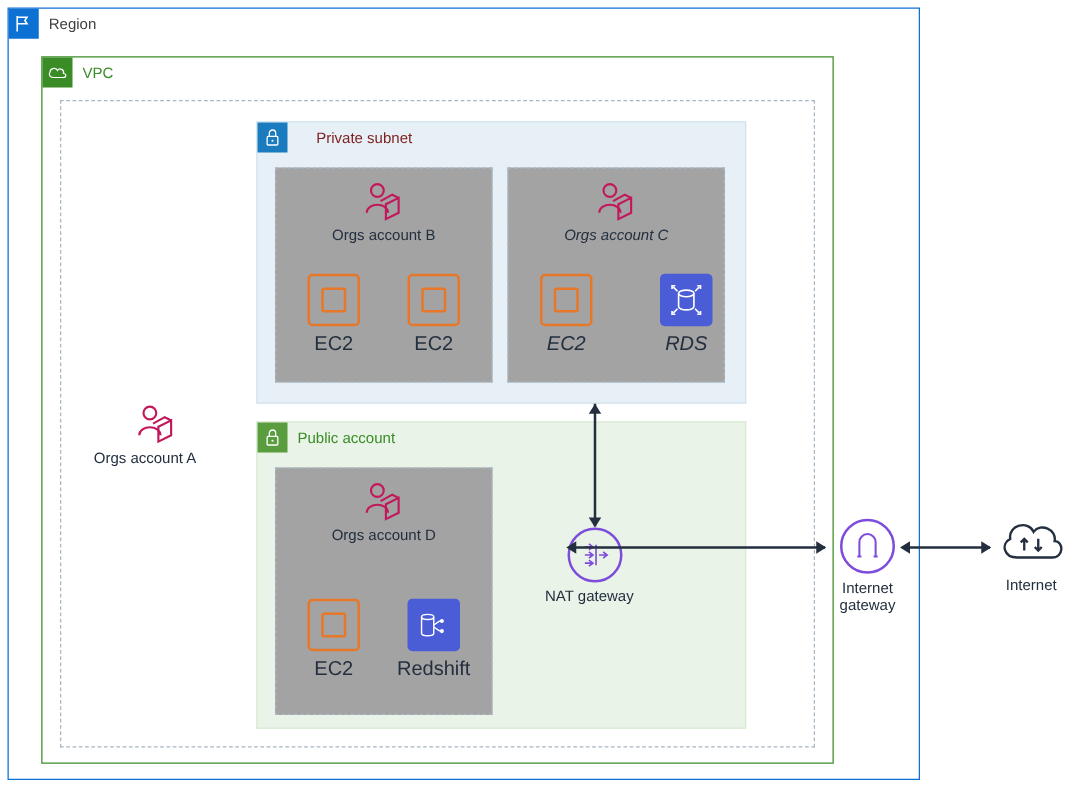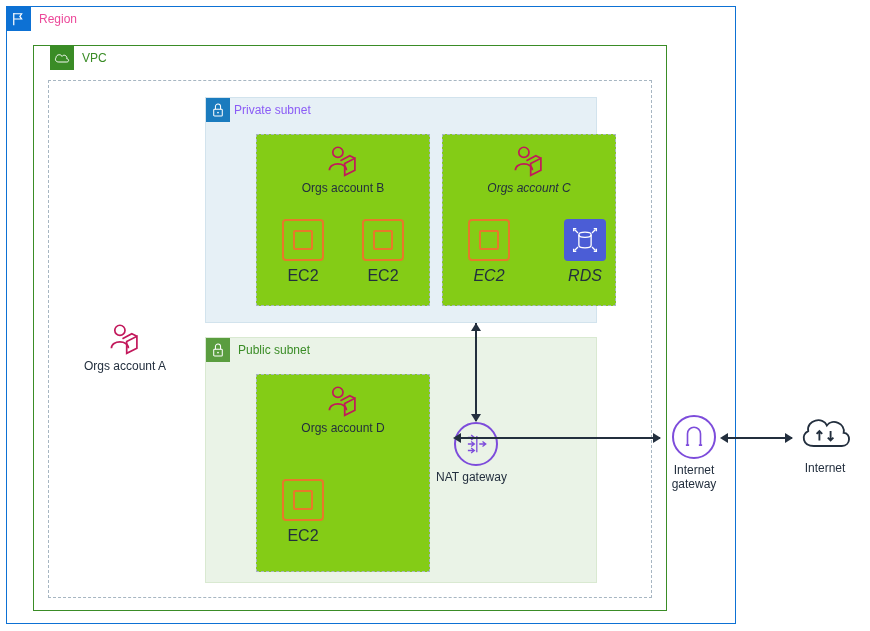--- a/index.html
+++ b/index.html
@@ -24,34 +24,33 @@
   .region-header {
     position: absolute; left: 0; top: 0;
     display: flex; align-items: center;
     height: 24px;
   }
   .region-icon {
     width: 24px; height: 24px;
     background: #0d71d4;
     display: flex; align-items: center; justify-content: center;
   }
-  .region-label { color: #ec4899; margin-left: 8px; }
+  .region-label { color: #404040; margin-left: 8px; }
 
   
   .vpc {
     position: absolute;
     left: 26px; top: 38px;
     width: 634px; height: 566px;
     border: 1px solid #3a8c26;
   }
   .vpc-header {
     position: absolute; left: 0; top: 0;
     display: flex; align-items: center;
     height: 24px;
-    margin-left: 16px;
   }
   .vpc-icon {
     width: 24px; height: 24px;
     background: #3a8c26;
     display: flex; align-items: center; justify-content: center;
   }
   .vpc-label { color: #3a8c26; margin-left: 8px; }
 
   
   .az {
@@ -73,43 +72,42 @@
   .subnet-header {
     position: absolute; left: 0; top: 0;
     display: flex; align-items: center;
     height: 24px;
   }
   .subnet-icon-blue {
     width: 24px; height: 24px;
     background: #1a7bbe;
     display: flex; align-items: center; justify-content: center;
   }
-  .subnet-label-blue { color: #8b5cf6; margin-left: 4px; }
+  .subnet-label-blue { color: #7f1d1d; margin-left: 23px; }
 
   
   .public-subnet {
     position: absolute;
     left: 156px; top: 256px;
     width: 392px; height: 246px;
     background: #eaf3e7;
     border: 1px solid #d9e9d1;
   }
   .subnet-icon-green {
     width: 24px; height: 24px;
     background: #5a9d3f;
     display: flex; align-items: center; justify-content: center;
   }
   .subnet-label-green { color: #3a8c26; margin-left: 8px; }
 
   
   .account {
     position: absolute;
     border: 1px dashed #a7b6c2;
-    background: #84cc16;
-    margin-left: 36px;
+    background: #a3a3a3;
   }
   .account-b { left: 14px; top: 36px; width: 174px; height: 172px; }
   .account-c { left: 200px; top: 36px; width: 174px; height: 172px; font-style: italic; }
   .account-d { left: 14px; top: 36px; width: 174px; height: 198px; }
 
   .orgs-icon {
     position: absolute;
     left: 50%; transform: translateX(-50%);
     top: 8px;
     width: 34px; height: 34px;
@@ -118,21 +116,21 @@
     position: absolute; left: 0; right: 0; top: 46px;
     text-align: center;
     font-size: 12px;
   }
 
   
   .orgs-a {
     position: absolute;
     left: 26px; top: 240px;
     width: 100px;
-    text-align: center;
+    text-align: left;
   }
   .orgs-a .orgs-icon { position: static; transform: none; margin: 0 auto; display: block; }
 
   
   .svc {
     position: absolute;
     width: 60px;
     text-align: center;
   }
   .svc-icon {
@@ -333,36 +331,48 @@
 
         <div class="public-subnet">
           <div class="subnet-header">
             <div class="subnet-icon-green">
               <svg width="12" height="14" viewBox="0 0 14 16">
                   <rect x="2" y="7" width="10" height="8" rx="1" stroke="#fff" stroke-width="1.2" fill="none"></rect>
                   <path d="M4 7 L4 4 A3 3 0 0 1 10 4 L10 7" stroke="#fff" stroke-width="1.2" fill="none"></path>
                   <circle cx="7" cy="11" r="1" fill="#fff"></circle>
                 </svg>
             </div>
-            <span class="subnet-label-green">Public subnet</span>
+            <span class="subnet-label-green">Public account</span>
           </div>
 
           <div class="account account-d">
             <svg class="orgs-icon" width="34" height="34" viewBox="0 0 40 40">
               <circle cx="14" cy="11" r="6" stroke="#c2185b" stroke-width="2" fill="none"></circle>
               <path d="M4 32 C4 22 24 22 24 32" stroke="#c2185b" stroke-width="2" fill="none"></path>
               <path d="M22 24 L34 18 L34 32 L22 38 Z M34 18 L28 15 L17 21" stroke="#c2185b" stroke-width="2" fill="none"></path>
             </svg>
             <div class="orgs-label">Orgs account D</div>
 
             <div class="svc" style="left:16px; top:104px;">
               <div class="svc-icon ec2-outer">
                   <div class="ec2-inner"></div>
                 </div>
               <div class="svc-label">EC2</div>
+            </div>
+            <div class="svc" style="left:96px; top:104px;">
+              <div class="svc-icon filled-blue redshift-box">
+                <svg width="26" height="26" viewBox="0 0 32 32">
+                    <ellipse cx="10" cy="8" rx="6" ry="2.5" stroke="#fff" stroke-width="1.4" fill="none"></ellipse>
+                    <path d="M4 8 L4 24 A6 2.5 0 0 0 16 24 L16 8" stroke="#fff" stroke-width="1.4" fill="none"></path>
+                    <circle cx="24" cy="12" r="2" fill="#fff"></circle>
+                    <circle cx="24" cy="22" r="2" fill="#fff"></circle>
+                    <path d="M16 16 L22 12 M16 18 L22 22" stroke="#fff" stroke-width="1.4"></path>
+                  </svg>
+              </div>
+              <div class="svc-label">Redshift</div>
             </div>
           </div>
 
           <div class="nat" style="left:230px; top:84px;">
             <div class="nat-circle">
               <svg width="26" height="26" viewBox="0 0 32 32">
                 <path d="M6 8 L14 8 M10 5 L14 8 L10 11" stroke="#7d4cdb" stroke-width="1.6" fill="none"></path>
                 <path d="M6 16 L14 16 M10 13 L14 16 L10 19" stroke="#7d4cdb" stroke-width="1.6" fill="none"></path>
                 <path d="M6 24 L14 24 M10 21 L14 24 L10 27" stroke="#7d4cdb" stroke-width="1.6" fill="none"></path>
                 <path d="M17 6 L17 26" stroke="#7d4cdb" stroke-width="1.6"></path>

